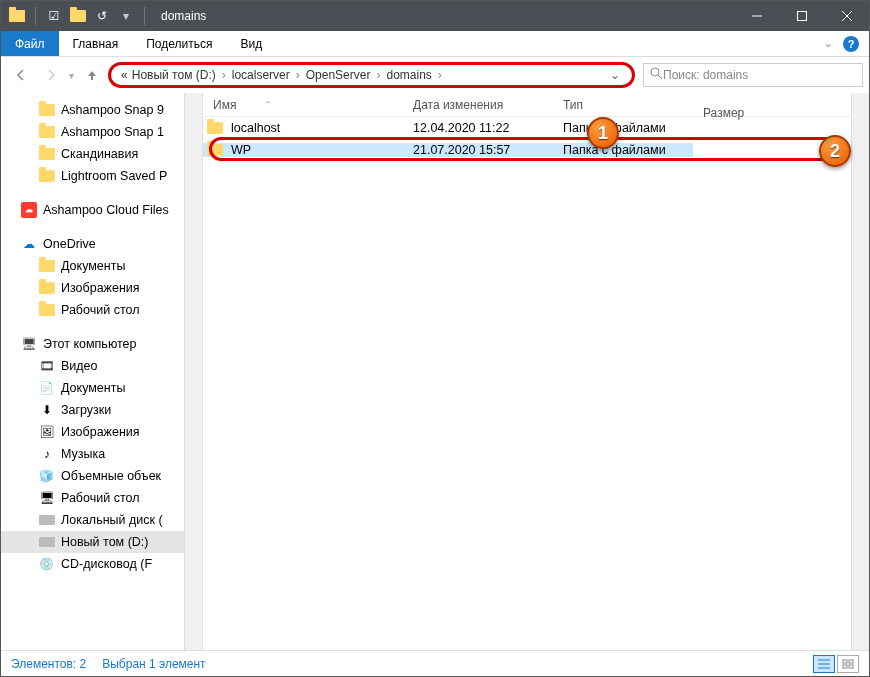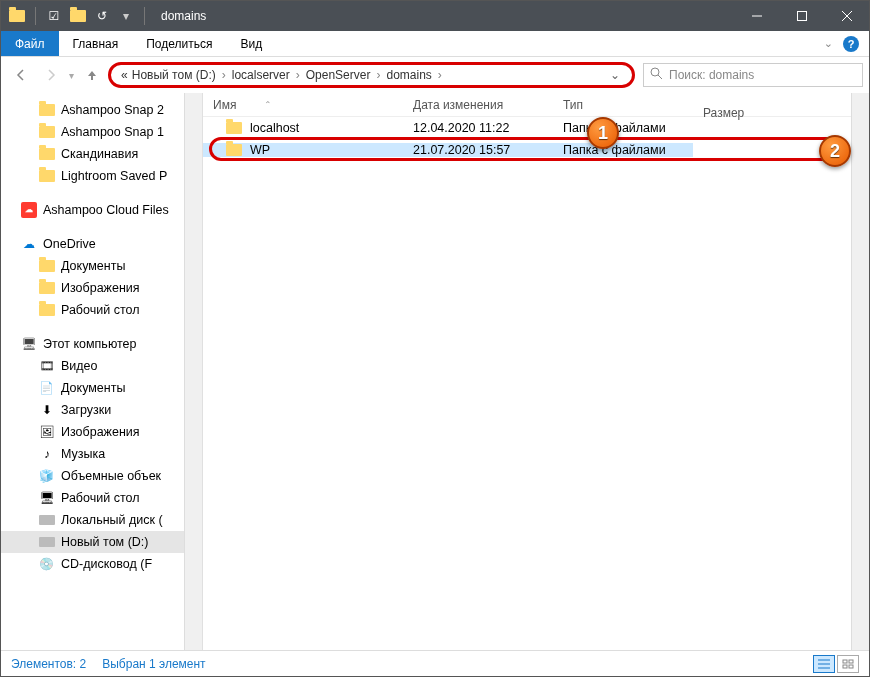--- a/index.html
+++ b/index.html
@@ -22,21 +22,21 @@
   .help-circle { width: 16px; height: 16px; border-radius: 50%; background: #1979ca; color: #fff; display: flex; align-items: center; justify-content: center; font-size: 11px; font-weight: bold; }
 
   .nav-row { height: 36px; display: flex; align-items: center; gap: 2px; padding: 0 6px; font-size: 12px; color: #666; position: relative; }
   .nav-arrow { width: 28px; height: 28px; display: flex; align-items: center; justify-content: center; color: #999; }
 
   .breadcrumb-box { flex: 1; height: 26px; border: 3px solid #d80000; border-radius: 14px; display: flex; align-items: center; padding: 0 8px; background: #fff; position: relative; }
   .crumb { display: flex; align-items: center; gap: 2px; color: #333; padding: 0 2px; }
   .crumb-sep { color: #888; padding: 0 4px; }
   .crumb-down { margin-left: auto; color: #666; padding-right: 4px; }
 
-  .search-box { width: 220px; height: 24px; border: 1px solid #ccc; display: flex; align-items: center; padding: 8px 6px; margin-left: 6px; color: #888; gap: 6px; }
+  .search-box { width: 220px; height: 24px; border: 1px solid #ccc; display: flex; align-items: center; padding: 8px 6px; margin-left: 6px; color: #888; }
 
   .content { display: flex; height: calc(100% - 30px - 26px - 36px - 26px); position: relative; }
   .sidebar { width: 202px; border-right: 1px solid #e0e0e0; overflow: hidden; font-size: 12.5px; position: relative; }
   .sidebar::after { content: ""; position: absolute; right: 0; top: 0; width: 17px; height: 100%; background: #f0f0f0; border-left: 1px solid #ddd; }
   .sidebar-inner { position: relative; padding-top: 6px; }
   .tree-item { display: flex; align-items: center; height: 22px; padding-left: 20px; gap: 6px; white-space: nowrap; overflow: hidden; }
   .tree-item.indent1 { padding-left: 38px; }
   .tree-item.selected { background: #e5e5e5; }
   .tree-spacer { height: 12px; }
 
@@ -51,21 +51,21 @@
   .main { flex: 1; position: relative; font-size: 12.5px; overflow: hidden; }
   .main::after { content: ""; position: absolute; right: 0; top: 0; width: 17px; height: 100%; background: #f0f0f0; border-left: 1px solid #ddd; }
   .col-headers { display: flex; height: 24px; align-items: center; border-bottom: 1px solid #eee; color: #555; font-size: 12px; padding-right: 17px; }
   .col { padding: 0 10px; }
   .col.name { width: 200px; display: flex; align-items: center; gap: 28px; }
   .col.date { width: 150px; }
   .col.type { width: 140px; }
   .col.size { width: 80px; margin-top: 16px; }
 
   .row { display: flex; height: 22px; align-items: center; padding-right: 17px; }
-  .row .col.name { display: flex; align-items: center; gap: 8px; padding-left: 23px; }
+  .row .col.name { display: flex; align-items: center; gap: 8px; padding-left: 4px; }
   .row.selected .col { background: #cce8ff; }
   .row.selected { position: relative; }
 
   .highlight-row-border { position: absolute; left: 6px; right: 26px; height: 24px; border: 3px solid #d80000; border-radius: 14px; pointer-events: none; z-index: 10; }
 
   .badge { position: absolute; width: 32px; height: 32px; border-radius: 50%; background: radial-gradient(circle at 35% 30%, #ff9b40, #e85a00); border: 2px solid #a53800; color: #fff; font-weight: bold; font-size: 18px; display: flex; align-items: center; justify-content: center; z-index: 50; box-shadow: 0 2px 4px rgba(0,0,0,0.4); text-shadow: 0 1px 1px rgba(0,0,0,0.6); }
 
   .statusbar { position: absolute; bottom: 0; left: 0; right: 0; height: 26px; border-top: 1px solid #ddd; display: flex; align-items: center; font-size: 12px; color: #1979ca; padding: 0 10px; gap: 16px; }
   .statusbar .view-icons { margin-left: auto; display: flex; gap: 2px; }
   .view-icon { width: 22px; height: 18px; border: 1px solid #aaa; display: flex; align-items: center; justify-content: center; font-size: 10px; color: #1979ca; }
@@ -167,21 +167,21 @@
       <span>Поиск: domains</span>
     </div>
   </div>
 
   <div class="content">
 
     <div class="sidebar">
       <div class="sidebar-inner" id="sidebar-inner">
           <div class="tree-item indent1">
             <span class="ico folder"></span>
-            <span>Ashampoo Snap 2</span>
+            <span>Ashampoo Snap 9</span>
           </div>
           <div class="tree-item indent1">
             <span class="ico folder"></span>
             <span>Ashampoo Snap 1</span>
           </div>
           <div class="tree-item indent1">
             <span class="ico folder"></span>
             <span>Скандинавия</span>
           </div>
           <div class="tree-item indent1">

